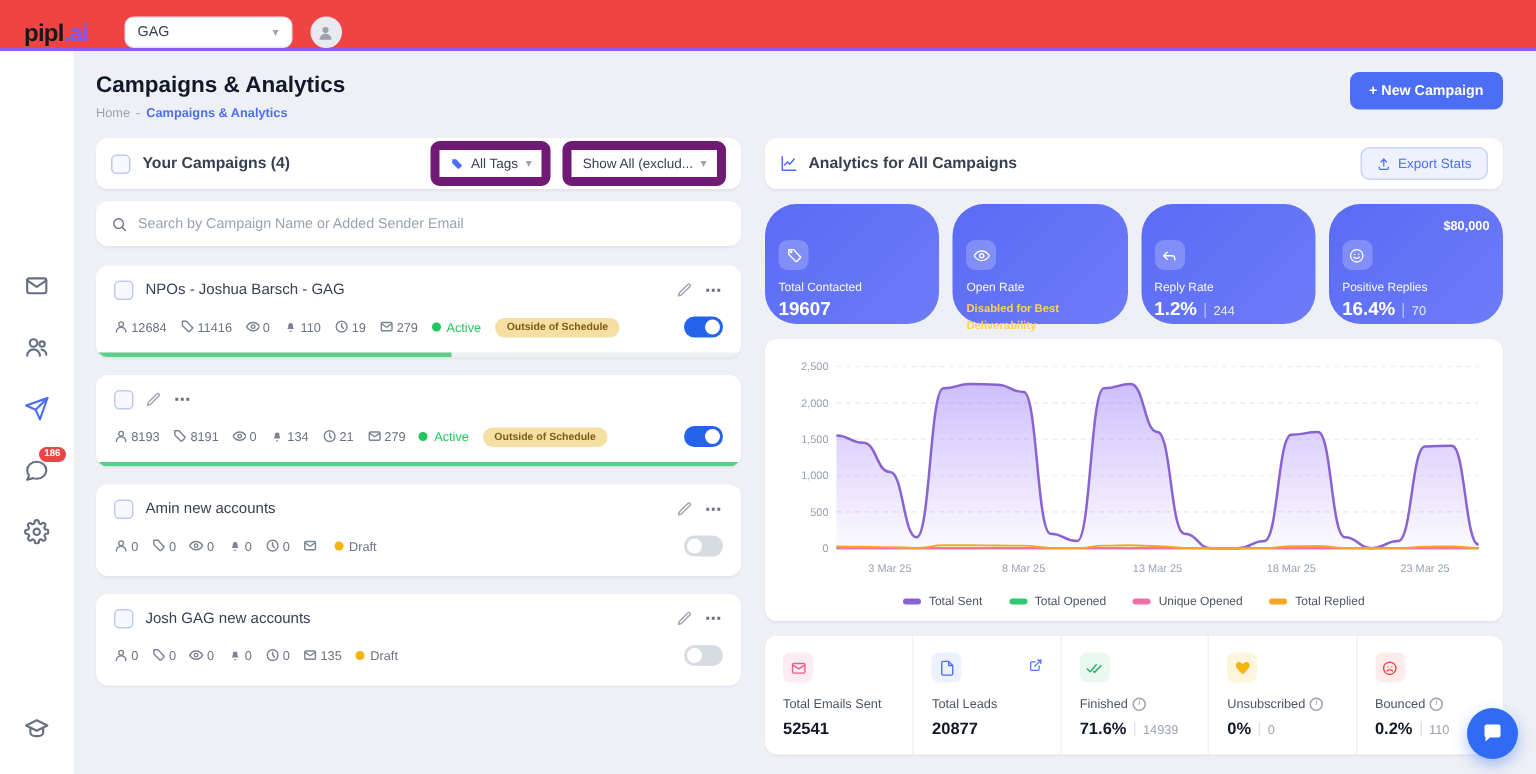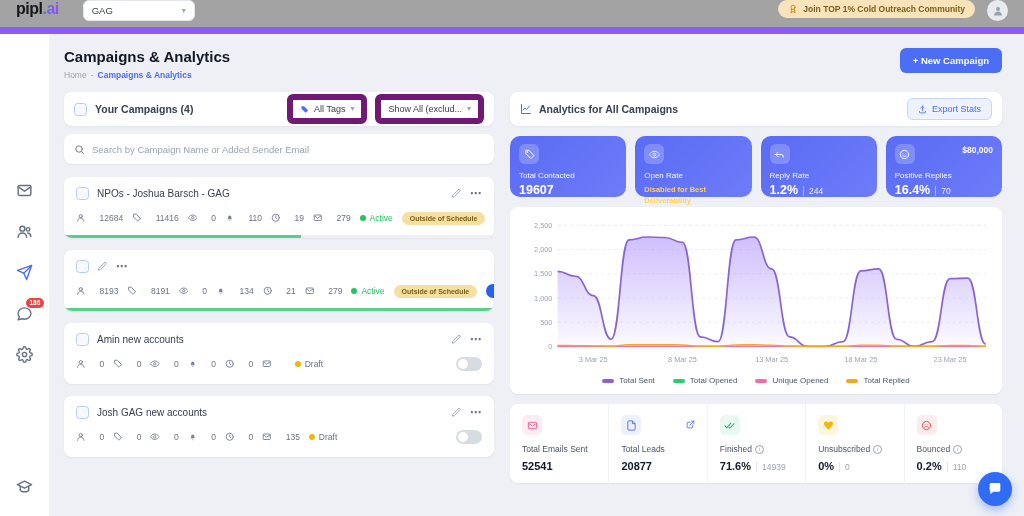--- a/index.html
+++ b/index.html
@@ -1,20 +1,20 @@
 <!DOCTYPE html>
 <html><head>
 <meta charset="utf-8">
 <style>
   *{margin:0;padding:0;box-sizing:border-box}
   html,body{width:1024px;height:516px;overflow:hidden}
   body{font-family:"Liberation Sans","DejaVu Sans",sans-serif;background:#eef0f5;color:#1f2937;position:relative}
 
   
-  .topbar{position:absolute;top:0;left:0;right:0;height:34px;background:#a3a3a3;display:flex;align-items:flex-start;padding:0 16px;z-index:10;border-bottom:7px solid #8b5cf6}
+  .topbar{position:absolute;top:0;left:0;right:0;height:34px;background:#ef4444;display:flex;align-items:flex-end;padding:0 16px;z-index:10;border-bottom:2px solid #8b5cf6}
   .logo{font-size:16px;font-weight:bold;letter-spacing:-.5px;color:#17181c}
   .logo .ai{background:linear-gradient(90deg,#4c6ef5,#9b4df0);-webkit-background-clip:text;background-clip:text;-webkit-text-fill-color:transparent;color:#5b5bd6}
   .workspace{margin-left:24px;display:flex;align-items:center;border:1px solid #e3e6ee;border-radius:6px;padding:4px 8px;font-size:9.5px;color:#374151;min-width:112px;justify-content:space-between;cursor:pointer;background:#fff}
   .chev{color:#9ca3af;font-size:8px;line-height:1}
   .promo{margin-left:auto;display:flex;align-items:center;gap:5px;background:#f8e3ba;border-radius:12px;padding:4px 10px;font-size:8.5px;font-weight:bold;color:#7c5c1b;cursor:pointer}
   .promo svg{width:10px;height:10px;color:#c9880e}
   .avatar{width:21px;height:21px;border-radius:50%;background:#e8eaef;margin-left:12px;display:flex;align-items:center;justify-content:center;color:#9aa1ae;cursor:pointer}
   .avatar svg{width:12px;height:12px}
 
   
@@ -52,40 +52,40 @@
   .searchbar input{border:none;outline:none;font-size:9.5px;flex:1;color:#374151;background:transparent;font-family:Liberation Sans, sans-serif}
   .searchbar input::placeholder{color:#9aa3b2}
   .campaign-list{margin-top:13px;display:flex;flex-direction:column;gap:12px}
   .campaign-card{position:relative;padding:10px 12px 13px;overflow:hidden}
   .card-top{display:flex;align-items:center;gap:8px}
   .campaign-name{font-size:10px;font-weight:500;color:#374151;flex:1}
   .icon-btn{color:#9aa3b2;cursor:pointer;display:flex;align-items:center}
   .icon-btn svg{width:11px;height:11px}
   .dots{font-size:11px;font-weight:bold;letter-spacing:1px;color:#6b7280}
   .card-stats{display:flex;align-items:center;margin-top:11px;gap:9px}
-  .stat{display:flex;align-items:center;gap:14px;font-size:8.5px;color:#6b7280}
+  .stat{display:flex;align-items:center;gap:2px;font-size:8.5px;color:#6b7280}
   .stat svg{width:9.5px;height:9.5px;color:#7b8494}
   .status{display:flex;align-items:center;gap:4px;font-size:8.5px;font-weight:500}
   .status-dot{width:6px;height:6px;border-radius:50%;display:inline-block}
   .schedule-badge{background:#f6dfa3;color:#7a5c13;font-size:7px;font-weight:bold;padding:3px 8px;border-radius:9px;white-space:nowrap}
   .toggle{margin-left:auto;width:26px;height:14px;border-radius:8px;background:#d7dbe2;position:relative;cursor:pointer;flex:none}
   .toggle .knob{position:absolute;top:2px;left:2px;width:10px;height:10px;border-radius:50%;background:#fff}
   .toggle.on{background:#2563eb}
   .toggle.on .knob{left:14px}
   .progress{position:absolute;left:0;right:0;bottom:0;height:3px;background:#eef0f4}
   .progress-fill{height:100%;background:#58d08b}
 
   
   .analytics-head{justify-content:space-between}
   .head-left{display:flex;gap:7px}
   .head-left svg{width:12px;height:12px;color:#4c6ef5}
   .btn-export{display:flex;align-items:center;gap:5px;background:#eef1fe;border:1px solid #c9d4fb;color:#4c6ef5;font-size:9px;font-weight:500;padding:5px 10px;border-radius:6px;cursor:pointer}
   .btn-export svg{width:9px;height:9px}
   .stat-cards{display:grid;grid-template-columns:repeat(4,1fr);gap:9px;margin-top:10px}
-  .stat-card{background:linear-gradient(135deg,#5a6bf5,#6d7cf8);border-radius:10px;padding:8px 9px;color:#fff;height:61px;position:relative}
+  .stat-card{background:linear-gradient(135deg,#5a6bf5,#6d7cf8);border-radius:21px;padding:24px 9px;color:#fff;height:80px;position:relative}
   .sc-icon{width:20px;height:20px;border-radius:6px;background:rgba(255,255,255,.22);display:flex;align-items:center;justify-content:center}
   .sc-icon svg{width:11px;height:11px}
   .sc-label{font-size:8px;margin-top:7px;opacity:.95}
   .sc-value-row{margin-top:3px;display:flex;align-items:baseline;gap:5px}
   .sc-value{font-size:12.5px;font-weight:bold}
   .sc-value:empty{display:none}
   .sc-sub{font-size:8.5px;opacity:.85;border-left:1px solid rgba(255,255,255,.55);padding-left:5px}
   .sc-sub:empty{display:none}
   .sc-note{font-size:7.5px;font-weight:bold;color:#ffd24d;margin-top:2px;line-height:1.4;max-width:78px}
   .sc-note:empty{display:none}
@@ -117,27 +117,20 @@
   .chat-launcher svg{width:16px;height:16px;color:#fff}
 </style>
 </head>
 <body>
 
 <div class="topbar">
   <div class="logo"><span>pipl</span><span class="ai">.ai</span></div>
   <div class="workspace">
     <span>GAG</span>
     <span class="chev">▾</span>
-  </div>
-  <div class="promo">
-    <svg viewBox="0 0 24 24" fill="none" stroke="currentColor" stroke-width="2.2" stroke-linecap="round" stroke-linejoin="round">
-        <circle cx="12" cy="8" r="5"></circle>
-        <path d="M8.5 12.5L7 21l5-3 5 3-1.5-8.5"></path>
-      </svg>
-    <span>Join TOP 1% Cold Outreach Community</span>
   </div>
   <div class="avatar">
     <svg viewBox="0 0 24 24" fill="currentColor">
         <circle cx="12" cy="8" r="4"></circle>
         <path d="M4 21c0-4.4 3.6-8 8-8s8 3.6 8 8z"></path>
       </svg>
   </div>
 </div>
 
 <div class="sidebar">

